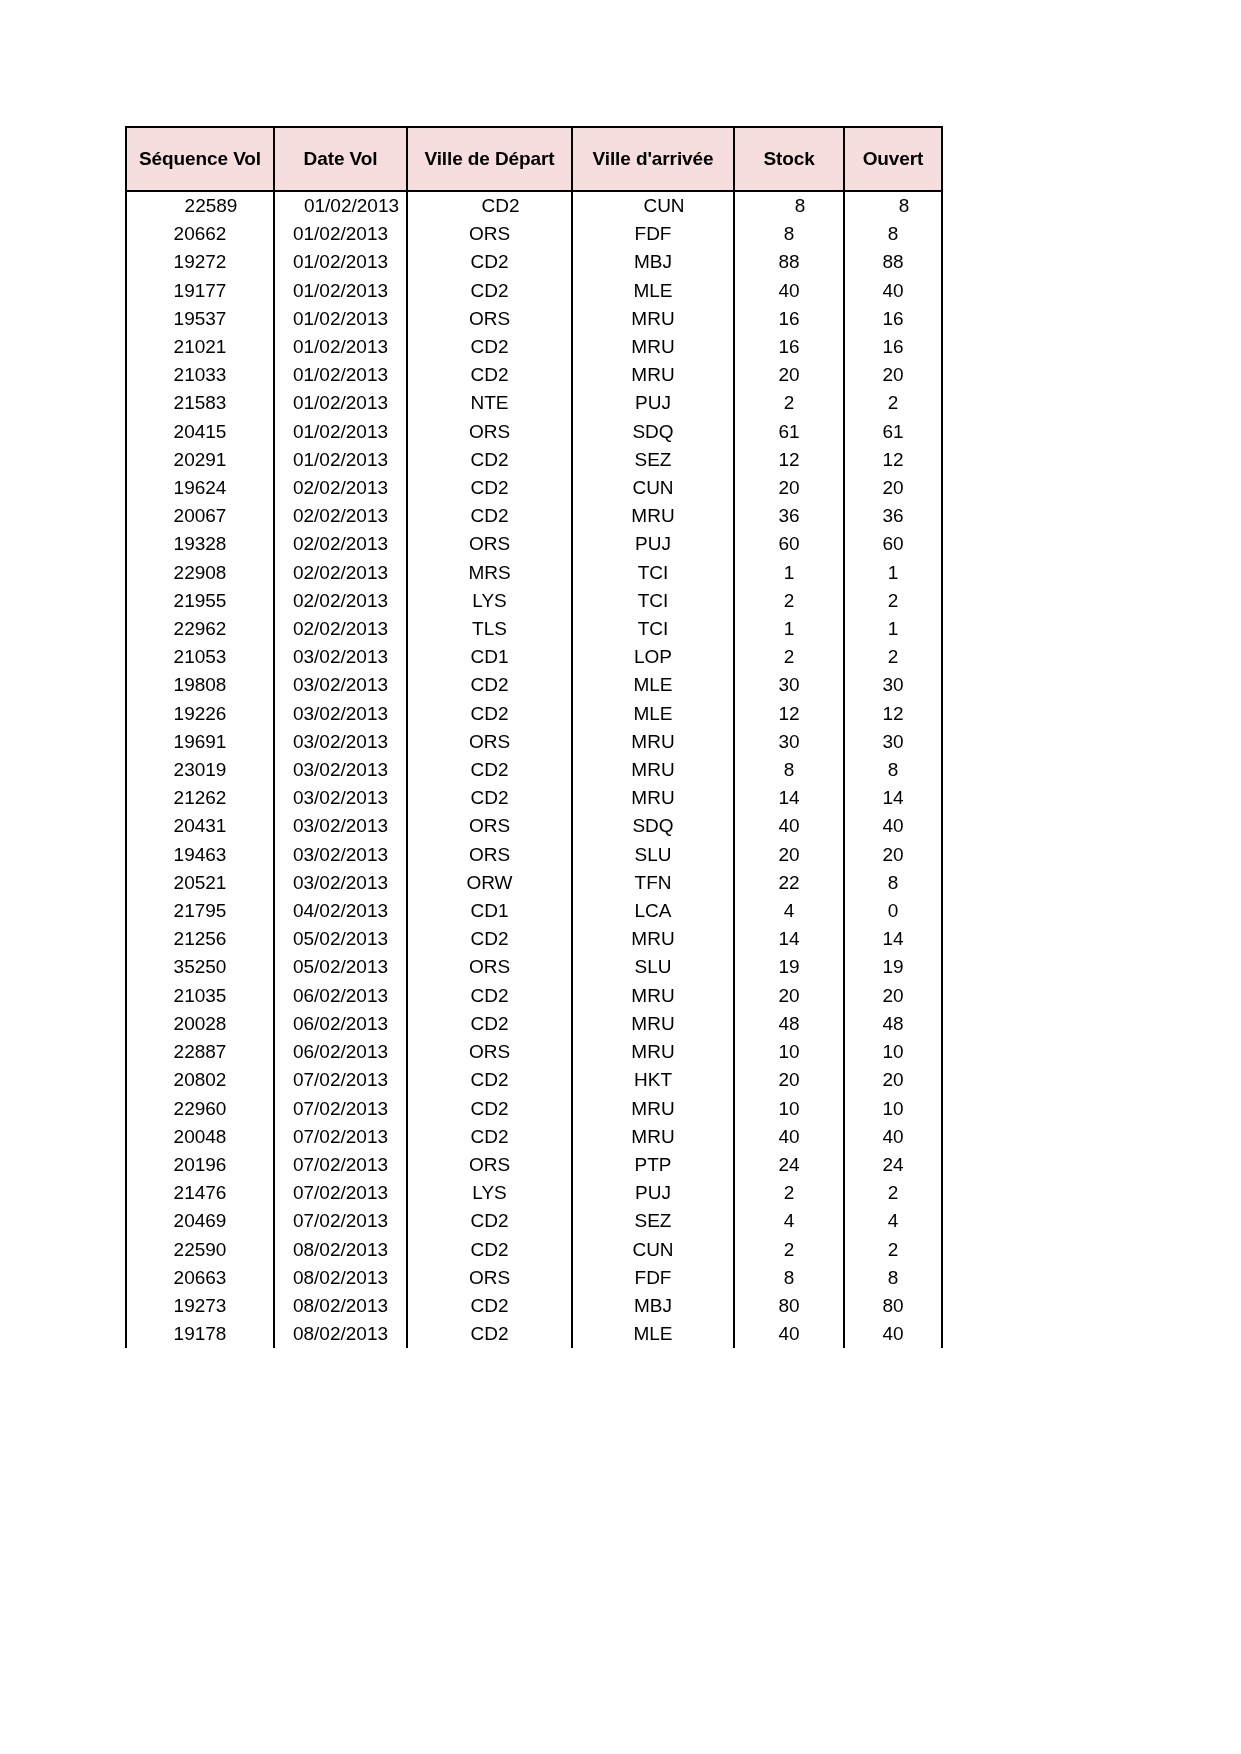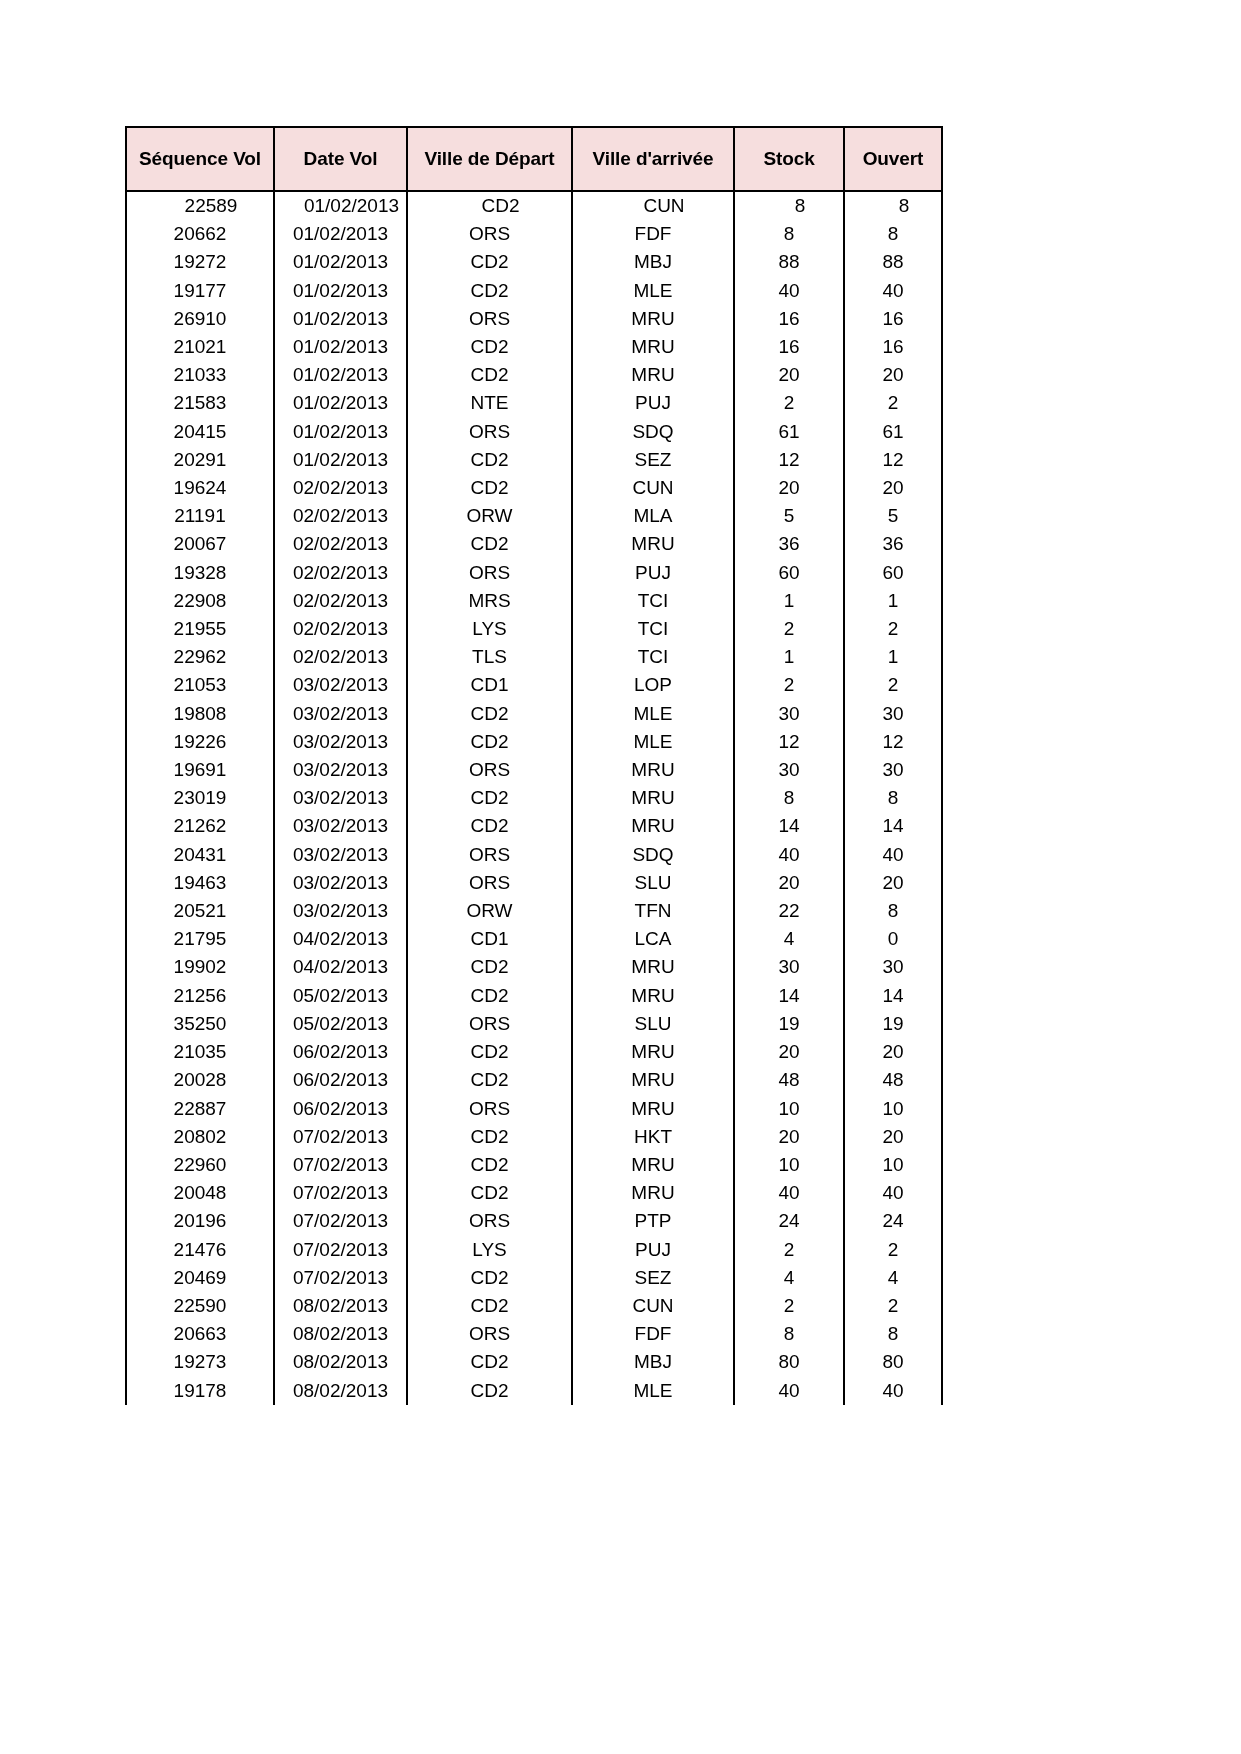--- a/index.html
+++ b/index.html
@@ -123,21 +123,21 @@
           </tr>
           <tr>
             <td>19177</td>
             <td>01/02/2013</td>
             <td>CD2</td>
             <td>MLE</td>
             <td>40</td>
             <td>40</td>
           </tr>
           <tr>
-            <td>26910</td>
+            <td>19537</td>
             <td>01/02/2013</td>
             <td>ORS</td>
             <td>MRU</td>
             <td>16</td>
             <td>16</td>
           </tr>
           <tr>
             <td>21021</td>
             <td>01/02/2013</td>
             <td>CD2</td>
@@ -177,28 +177,20 @@
             <td>12</td>
             <td>12</td>
           </tr>
           <tr>
             <td>19624</td>
             <td>02/02/2013</td>
             <td>CD2</td>
             <td>CUN</td>
             <td>20</td>
             <td>20</td>
-          </tr>
-          <tr>
-            <td>21191</td>
-            <td>02/02/2013</td>
-            <td>ORW</td>
-            <td>MLA</td>
-            <td>5</td>
-            <td>5</td>
           </tr>
           <tr>
             <td>20067</td>
             <td>02/02/2013</td>
             <td>CD2</td>
             <td>MRU</td>
             <td>36</td>
             <td>36</td>
           </tr>
           <tr>
@@ -307,28 +299,20 @@
           </tr>
           <tr>
             <td>21795</td>
             <td>04/02/2013</td>
             <td>CD1</td>
             <td>LCA</td>
             <td>4</td>
             <td>0</td>
           </tr>
           <tr>
-            <td>19902</td>
-            <td>04/02/2013</td>
-            <td>CD2</td>
-            <td>MRU</td>
-            <td>30</td>
-            <td>30</td>
-          </tr>
-          <tr>
             <td>21256</td>
             <td>05/02/2013</td>
             <td>CD2</td>
             <td>MRU</td>
             <td>14</td>
             <td>14</td>
           </tr>
           <tr>
             <td>35250</td>
             <td>05/02/2013</td>

